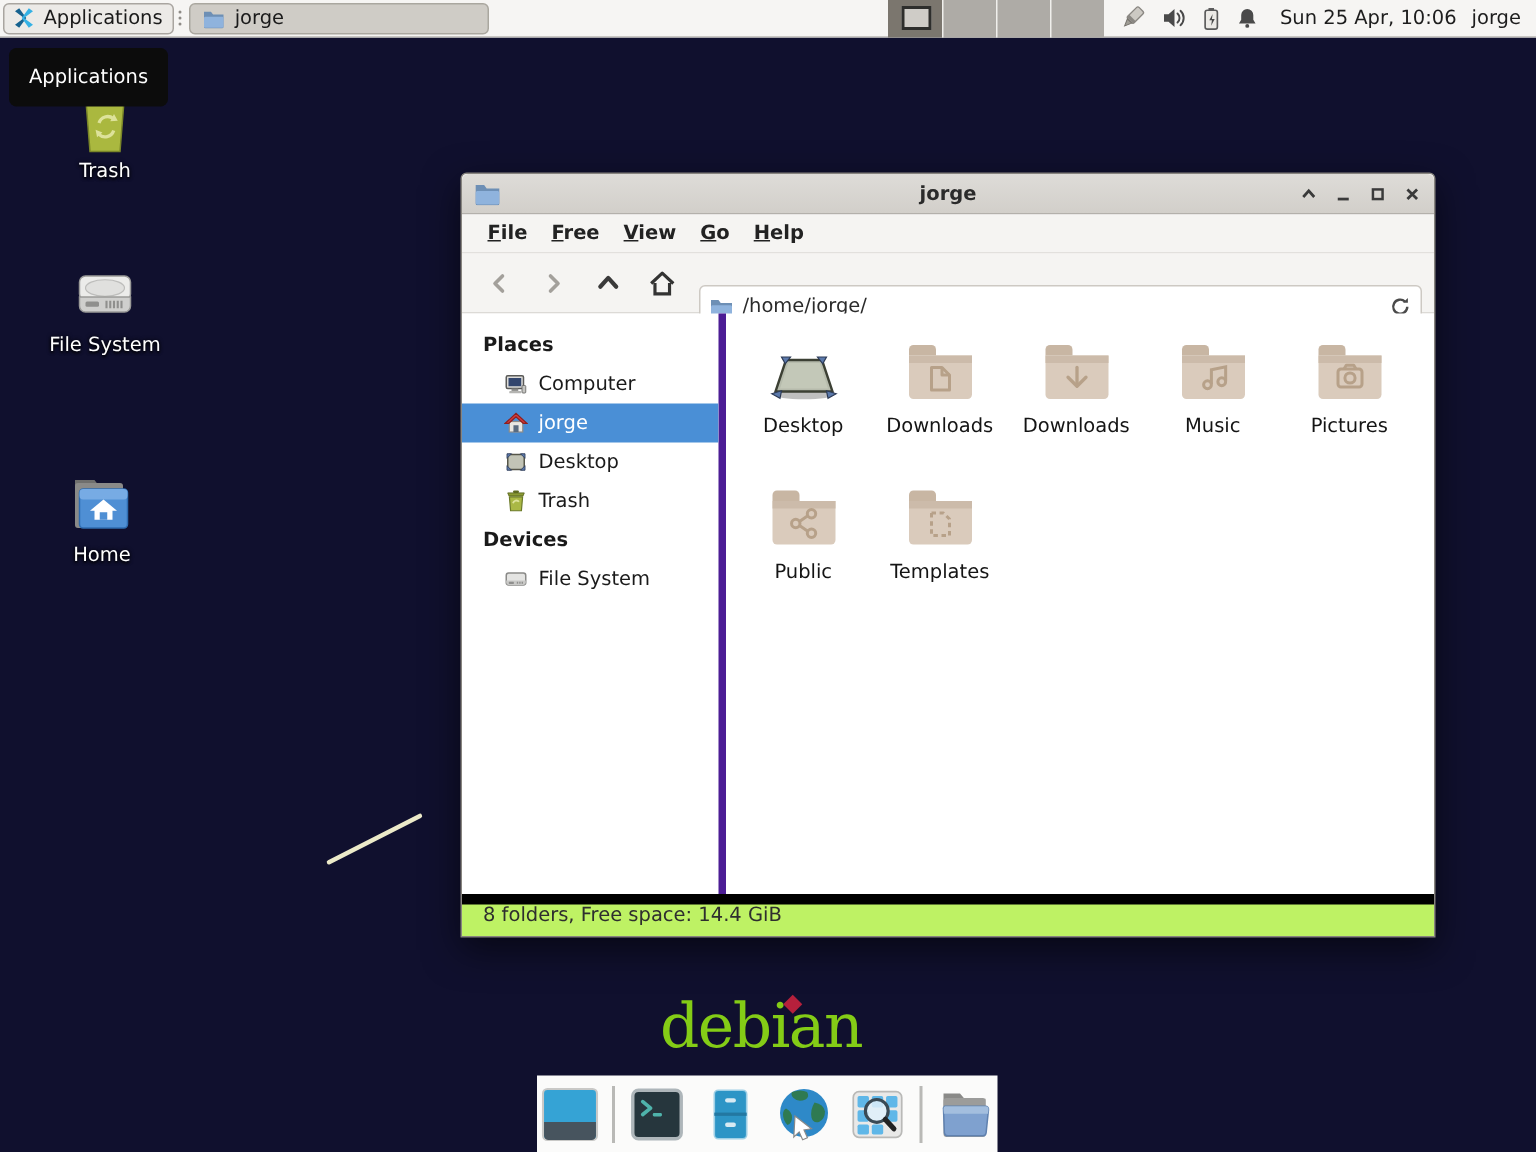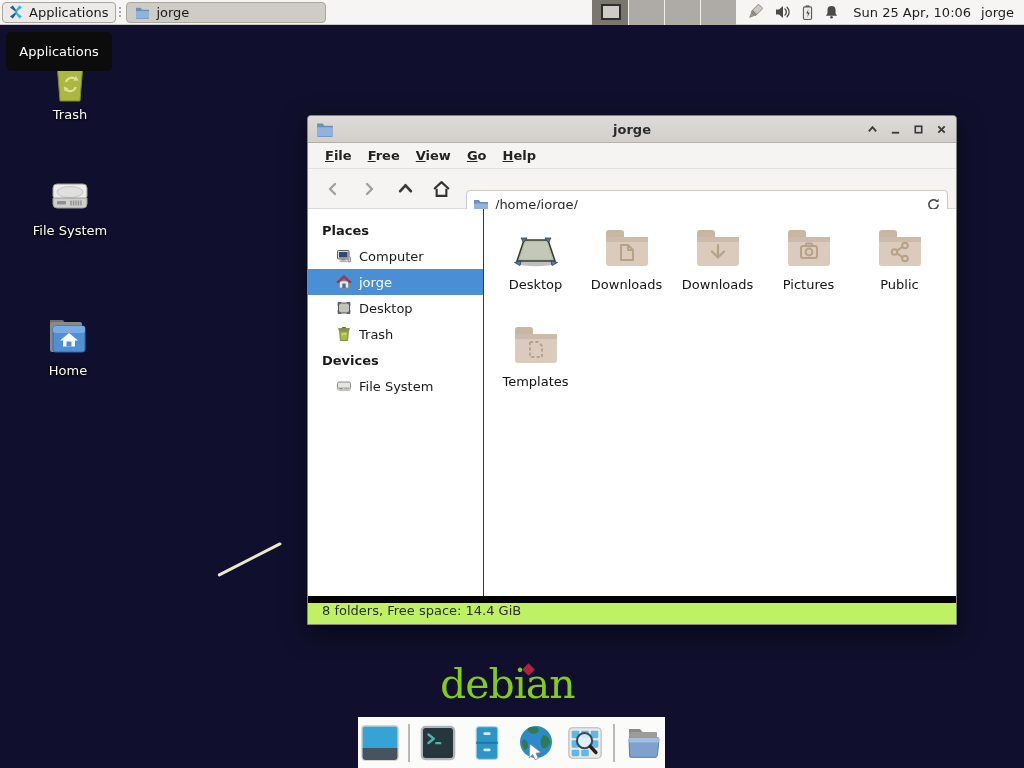--- a/index.html
+++ b/index.html
@@ -82,21 +82,21 @@
   .toolbar { height:40px; background:#f5f4f2; display:flex; align-items:center; padding:0 8px; gap:2px; border-bottom:1px solid #dcdad6; }
   .tool-btn { width:34px; height:30px; display:flex; align-items:center; justify-content:center; border-radius:3px; }
   .pathbar {
     flex:1; height:30px; margin-left:6px; background:#fff; border:1px solid #cdc9c3;
     border-radius:4px; display:flex; align-items:center; padding:0 6px; gap:6px;margin-top:32px;
   }
   .pathbar input {
     flex:1; border:none; outline:none; font:13px "DejaVu Sans",sans-serif; color:#2b2b2b; background:transparent;
   }
   .win-body { flex:1; display:flex; min-height:0; }
-  .sidebar { width:176px; background:#fff; border-right:1px solid #4c1d95; padding-top:8px; overflow:hidden; }
+  .sidebar { width:176px; background:#fff; border-right:5px solid #4c1d95; padding-top:8px; overflow:hidden; }
   .side-header { font-weight:bold; padding:6px 0 5px 14px; color:#1a1a1a; }
   .side-row { height:26px; display:flex; align-items:center; gap:7px; padding-left:28px; color:#1a1a1a; }
   .side-row.selected { background:#4a8fd6; color:#fff; }
   .files { flex:1; background:#fff; padding:10px 0 0 6px; display:flex; flex-wrap:wrap; align-content:flex-start; }
   .fcell { width:91px; height:97px; display:flex; flex-direction:column; align-items:center; padding-top:6px; }
   .fcell .flbl { margin-top:4px; color:#141414; white-space:nowrap; }
   .statusbar {
     height:28px; background:#bef264; border-top:7px solid #000000;
     display:flex; align-items:flex-start; padding-left:14px; color:#2e2e2e;
   }
@@ -426,20 +426,35 @@
             <rect x="3" y="12" width="42" height="5" fill="#ccbbaa"></rect>
             <g stroke="#b7a189" stroke-width="2.2" fill="none" stroke-linecap="round" stroke-linejoin="round">
               <path d="M24,20 v12"></path>
                 <path d="M18,26.5 l6,6 6,-6"></path>
             </g>
           </svg>
         </span>
         <div class="flbl">Downloads</div>
       </div>
 
+      <div class="fcell">
+        <span>
+          <svg width="48" height="48" viewBox="0 0 48 48">
+            <path d="M3,12 V8 a3,3 0 0 1 3,-3 h12 a3,3 0 0 1 3,3 v4 Z" fill="#c8b6a3"></path>
+            <path d="M3,12 h42 v26 a3,3 0 0 1 -3,3 H6 a3,3 0 0 1 -3,-3 Z" fill="#dacbbc"></path>
+            <rect x="3" y="12" width="42" height="5" fill="#ccbbaa"></rect>
+            <g stroke="#b7a189" stroke-width="2" fill="none">
+              <circle cx="20" cy="31.5" r="2.6"></circle>
+                <circle cx="29.5" cy="29.5" r="2.6"></circle>
+              <path d="M22.6,31 V21.5 l9.5,-2 v9.5"></path>
+            </g>
+          </svg>
+        </span>
+        <div class="flbl">Music</div>
+      </div>
 
       <div class="fcell">
         <span>
           <svg width="48" height="48" viewBox="0 0 48 48">
             <path d="M3,12 V8 a3,3 0 0 1 3,-3 h12 a3,3 0 0 1 3,3 v4 Z" fill="#c8b6a3"></path>
             <path d="M3,12 h42 v26 a3,3 0 0 1 -3,3 H6 a3,3 0 0 1 -3,-3 Z" fill="#dacbbc"></path>
             <rect x="3" y="12" width="42" height="5" fill="#ccbbaa"></rect>
             <g stroke="#b7a189" stroke-width="2" fill="none" stroke-linejoin="round">
               <rect x="16" y="21" width="16" height="12" rx="2"></rect>
               <circle cx="24" cy="27" r="3.4"></circle>

